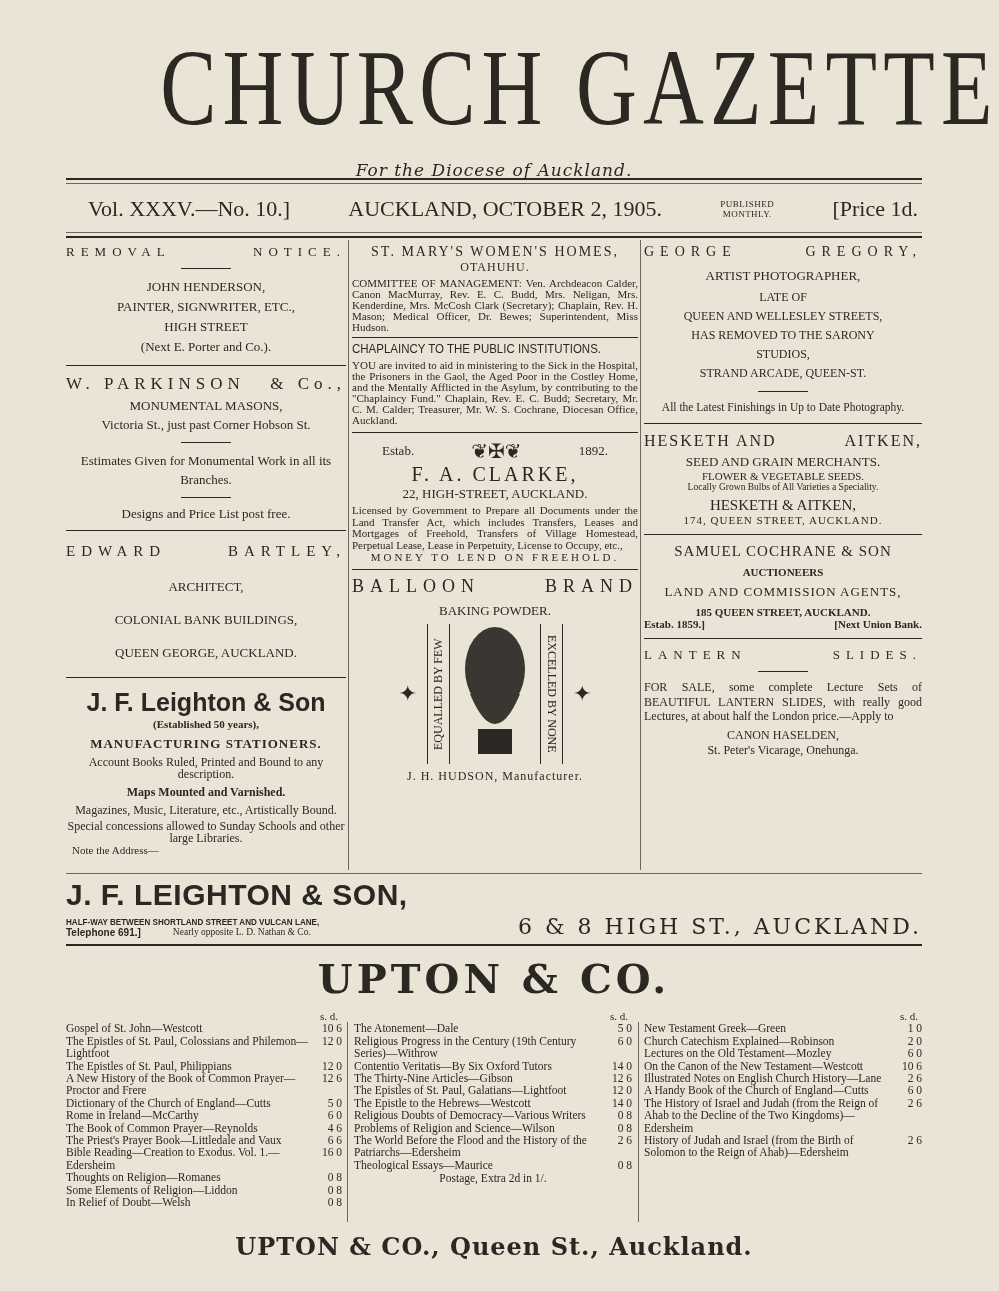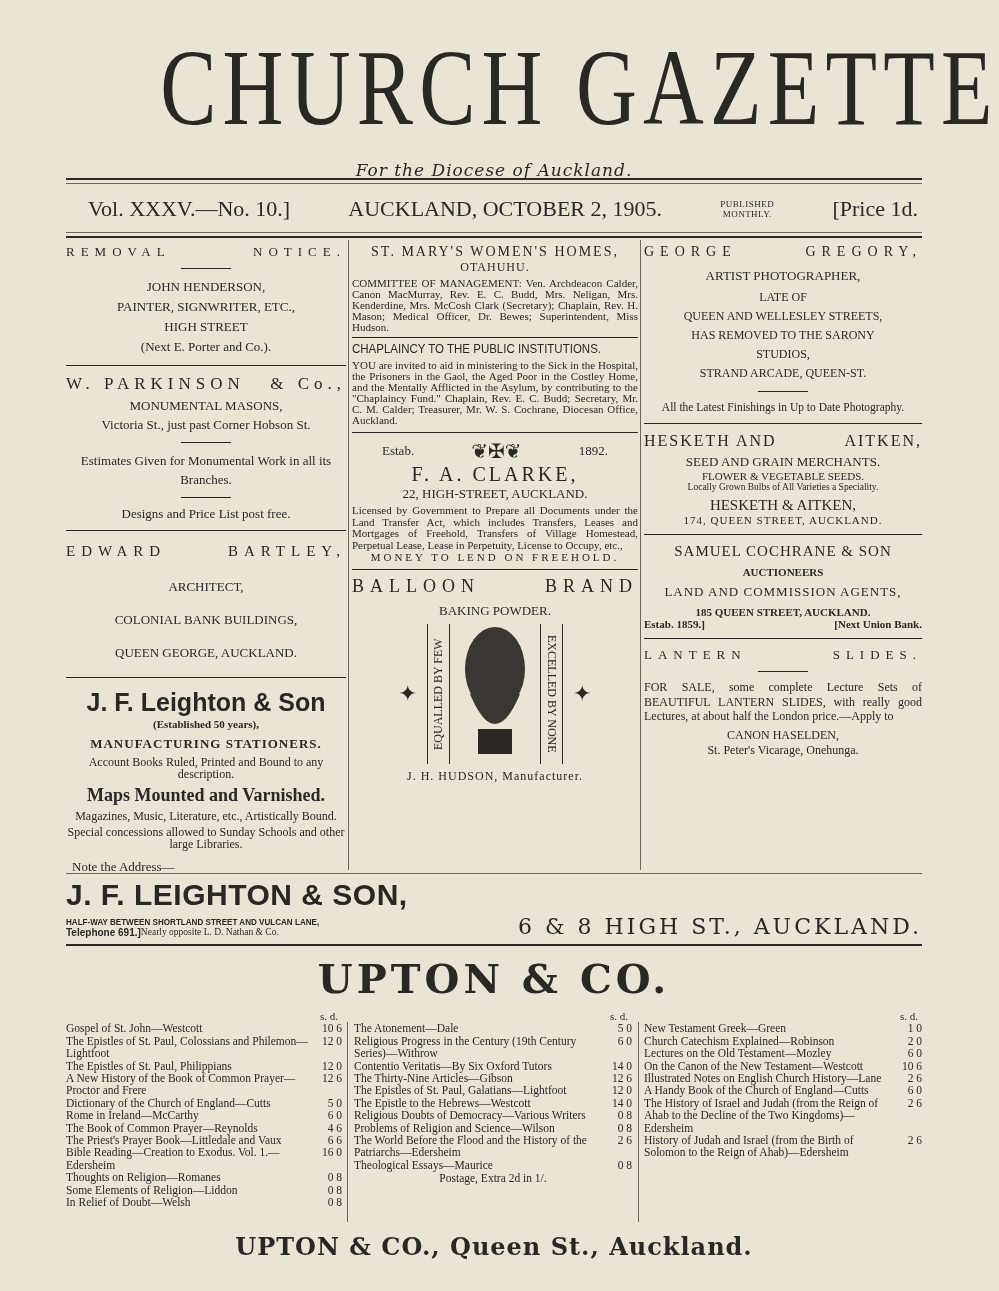--- a/index.html
+++ b/index.html
@@ -100,24 +100,24 @@
         <div>COLONIAL BANK BUILDINGS,</div>
         <div>QUEEN GEORGE, AUCKLAND.</div>
       </div>
     </div>
     <div class="hr"></div>
     <div>
       <div class="center sans bold" style="font-size:25px;line-height:32px;">J. F. Leighton &amp; Son</div>
       <div class="center bold" style="font-size:11px;">(Established 50 years),</div>
       <div class="center bold" style="font-size:13px;margin-top:6px;letter-spacing:1px;">MANUFACTURING STATIONERS.</div>
       <div class="center" style="font-size:12px;line-height:12px;margin-top:4px;">Account Books Ruled, Printed and Bound to any description.</div>
-      <div class="center bold" style="font-size:18px;margin-top:5px;">Maps Mounted and Varnished.</div>
+      <div class="center bold" style="font-size:12px;margin-top:5px;">Maps Mounted and Varnished.</div>
       <div class="center" style="font-size:12px;line-height:12px;margin-top:4px;">Magazines, Music, Literature, etc., Artistically Bound.</div>
       <div class="center" style="font-size:12px;line-height:12px;margin-top:4px;">Special concessions allowed to Sunday Schools and other large Libraries.</div>
-      <div style="font-size:13px;margin-top:9px;padding-left:6px;">Note the Address—</div>
+      <div style="font-size:11px;margin-top:0;padding-left:6px;">Note the Address—</div>
     </div>
   </div>
 
   <div class="col col2">
     <div>
       <div class="center" style="font-size:14px;letter-spacing:2px;">ST. MARY'S WOMEN'S HOMES,</div>
       <div class="center" style="font-size:12px;letter-spacing:1px;">OTAHUHU.</div>
       <div class="just" style="font-size:11px;line-height:11px;margin-top:3px;">COMMITTEE OF MANAGEMENT: Ven. Archdeacon Calder, Canon MacMurray, Rev. E. C. Budd, Mrs. Neligan, Mrs. Kenderdine, Mrs. McCosh Clark (Secretary); Chaplain, Rev. H. Mason; Medical Officer, Dr. Bewes; Superintendent, Miss Hudson.</div>
     </div>
     <div class="hr" style="margin:4px 0;"></div>
@@ -214,21 +214,21 @@
 
   <div class="rule-thin" style="top:873px;"></div>
 
   <div class="leighton-bar">
     <div style="display:flex;align-items:baseline;gap:14px;white-space:nowrap;">
       <span class="sans bold" style="font-size:30px;letter-spacing:0.5px;">J. F. LEIGHTON &amp; SON,</span>
     </div>
     <div style="display:flex;align-items:center;justify-content:space-between;margin-top:2px;">
       <div>
         <div class="sans bold" style="font-size:9.5px;transform:scaleX(0.85);transform-origin:left;white-space:nowrap;">HALF-WAY BETWEEN SHORTLAND STREET AND VULCAN LANE,</div>
-        <div style="display:flex;gap:0;white-space:nowrap;">
+        <div style="display:flex;gap:32px;white-space:nowrap;">
           <span class="sans bold" style="font-size:10px;">Telephone 691.]</span>
           <span style="font-size:9.5px;">Nearly opposite L. D. Nathan &amp; Co.</span>
         </div>
       </div>
       <span style="font-size:22px;letter-spacing:3px;font-family:'DejaVu Serif',serif;">6 &amp; 8 HIGH ST., AUCKLAND.</span>
     </div>
   </div>
   <div class="rule-thick" style="top:944px;"></div>
 
   <div class="upton">UPTON &amp; CO.</div>

